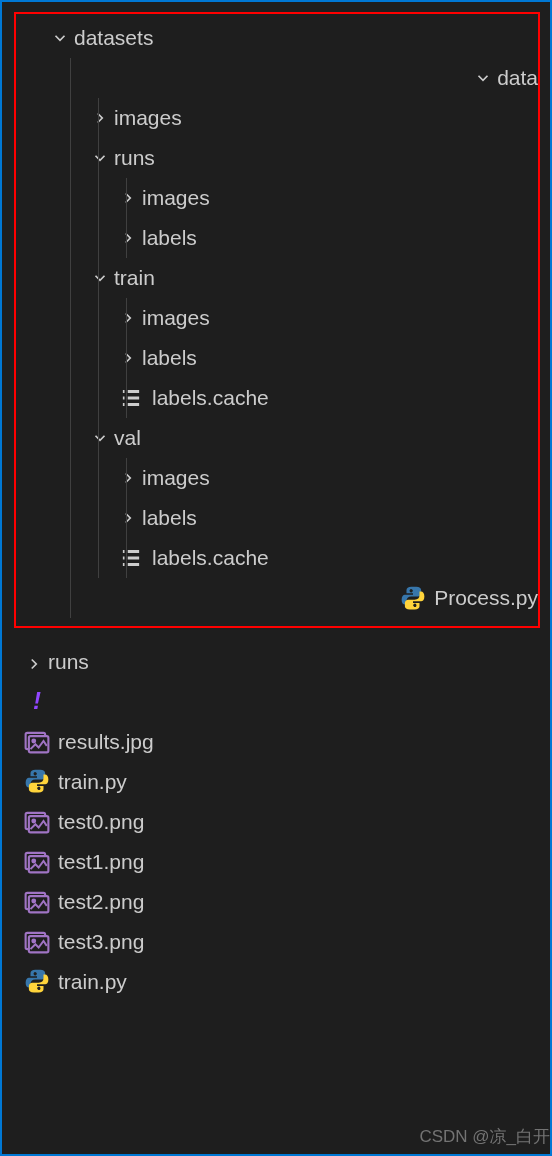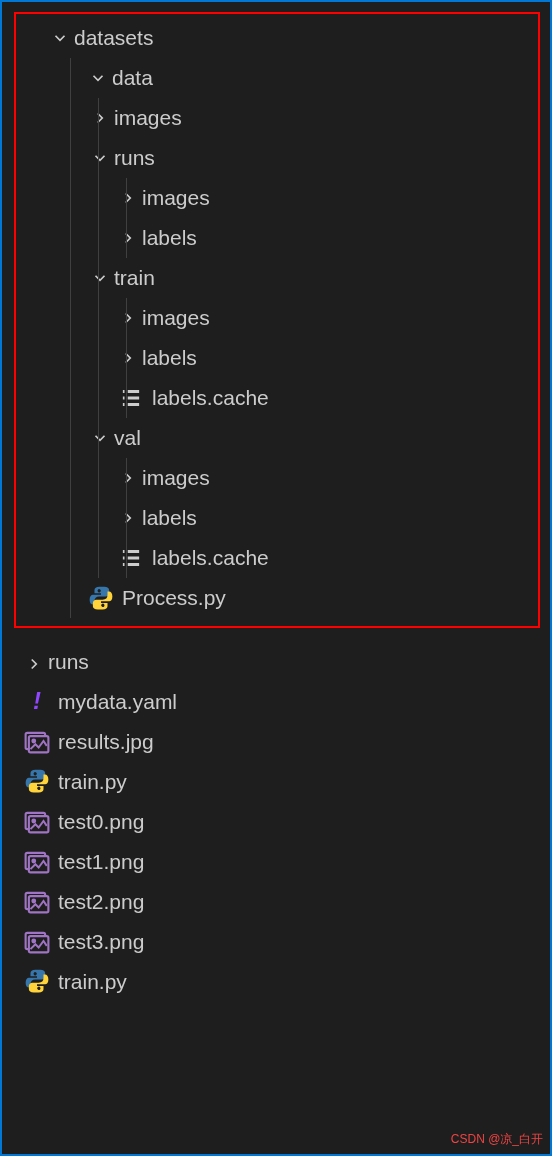--- a/index.html
+++ b/index.html
@@ -59,41 +59,41 @@
       color: #cccccc;
     }
     .guide {
       width: 1px;
       background: #404040;
       position: absolute;
       top: 0;
       bottom: 0;
     }
     .indent-0 { padding-left: 34px; }
-    .indent-1 { padding-left: 72px; }
+    .indent-1 { padding-left: 72px; justify-content: flex-end; }
     .indent-2 { padding-left: 74px; }
     .indent-3 { padding-left: 102px; }
     .root-indent-0 { padding-left: 22px; align-items: flex-end; }
     
     .guide-1 { left: 54px; }
     .guide-2 { left: 82px; }
     .guide-3 { left: 110px; }
     
     .python-icon svg { fill: #3776ab; }
     .yaml-icon { color: #9146ff; font-weight: bold; font-size: 24px; }
     .image-icon svg { fill: #a074c4; stroke: #a074c4; }
     .rss-icon svg { fill: #f26522; }
     .list-icon svg { stroke: #cccccc; }
     
     .watermark {
       position: absolute;
       bottom: 6px;
-      right: 7px;
-      font-size: 12px;
-      color: #ef4444;
+      right: 0;
+      font-size: 17px;
+      color: #737373;
     }
   </style>
 </head>
 <body>
 
 <div class="tree">
 
   <div class="highlight-box">
 
     <div class="row indent-0">
@@ -274,21 +274,20 @@
           <path d="M6 4 L10 8 L6 12" stroke="#cccccc" stroke-width="1.5" fill="none"></path>
         </svg>
     </span>
     <span class="label">runs</span>
   </div>
 
   <div class="row root-indent-0">
     <span class="icon yaml-icon">
         <i>!</i>
       </span>
-    <span class="label">mydata.yaml</span>
   </div>
 
   <div class="row root-indent-0">
     <span class="icon image-icon">
       <svg viewBox="0 0 16 16">
           <rect x="1" y="3" width="12" height="10" rx="1" fill="none" stroke-width="1.3"></rect>
           <rect x="3" y="5" width="12" height="10" rx="1" fill="#1e1e1e" stroke-width="1.3"></rect>
           <circle cx="6" cy="8" r="1" fill="#a074c4"></circle>
           <path d="M4 13l3-3 2 2 3-4 2 3" fill="none" stroke-width="1.2"></path>
         </svg>

